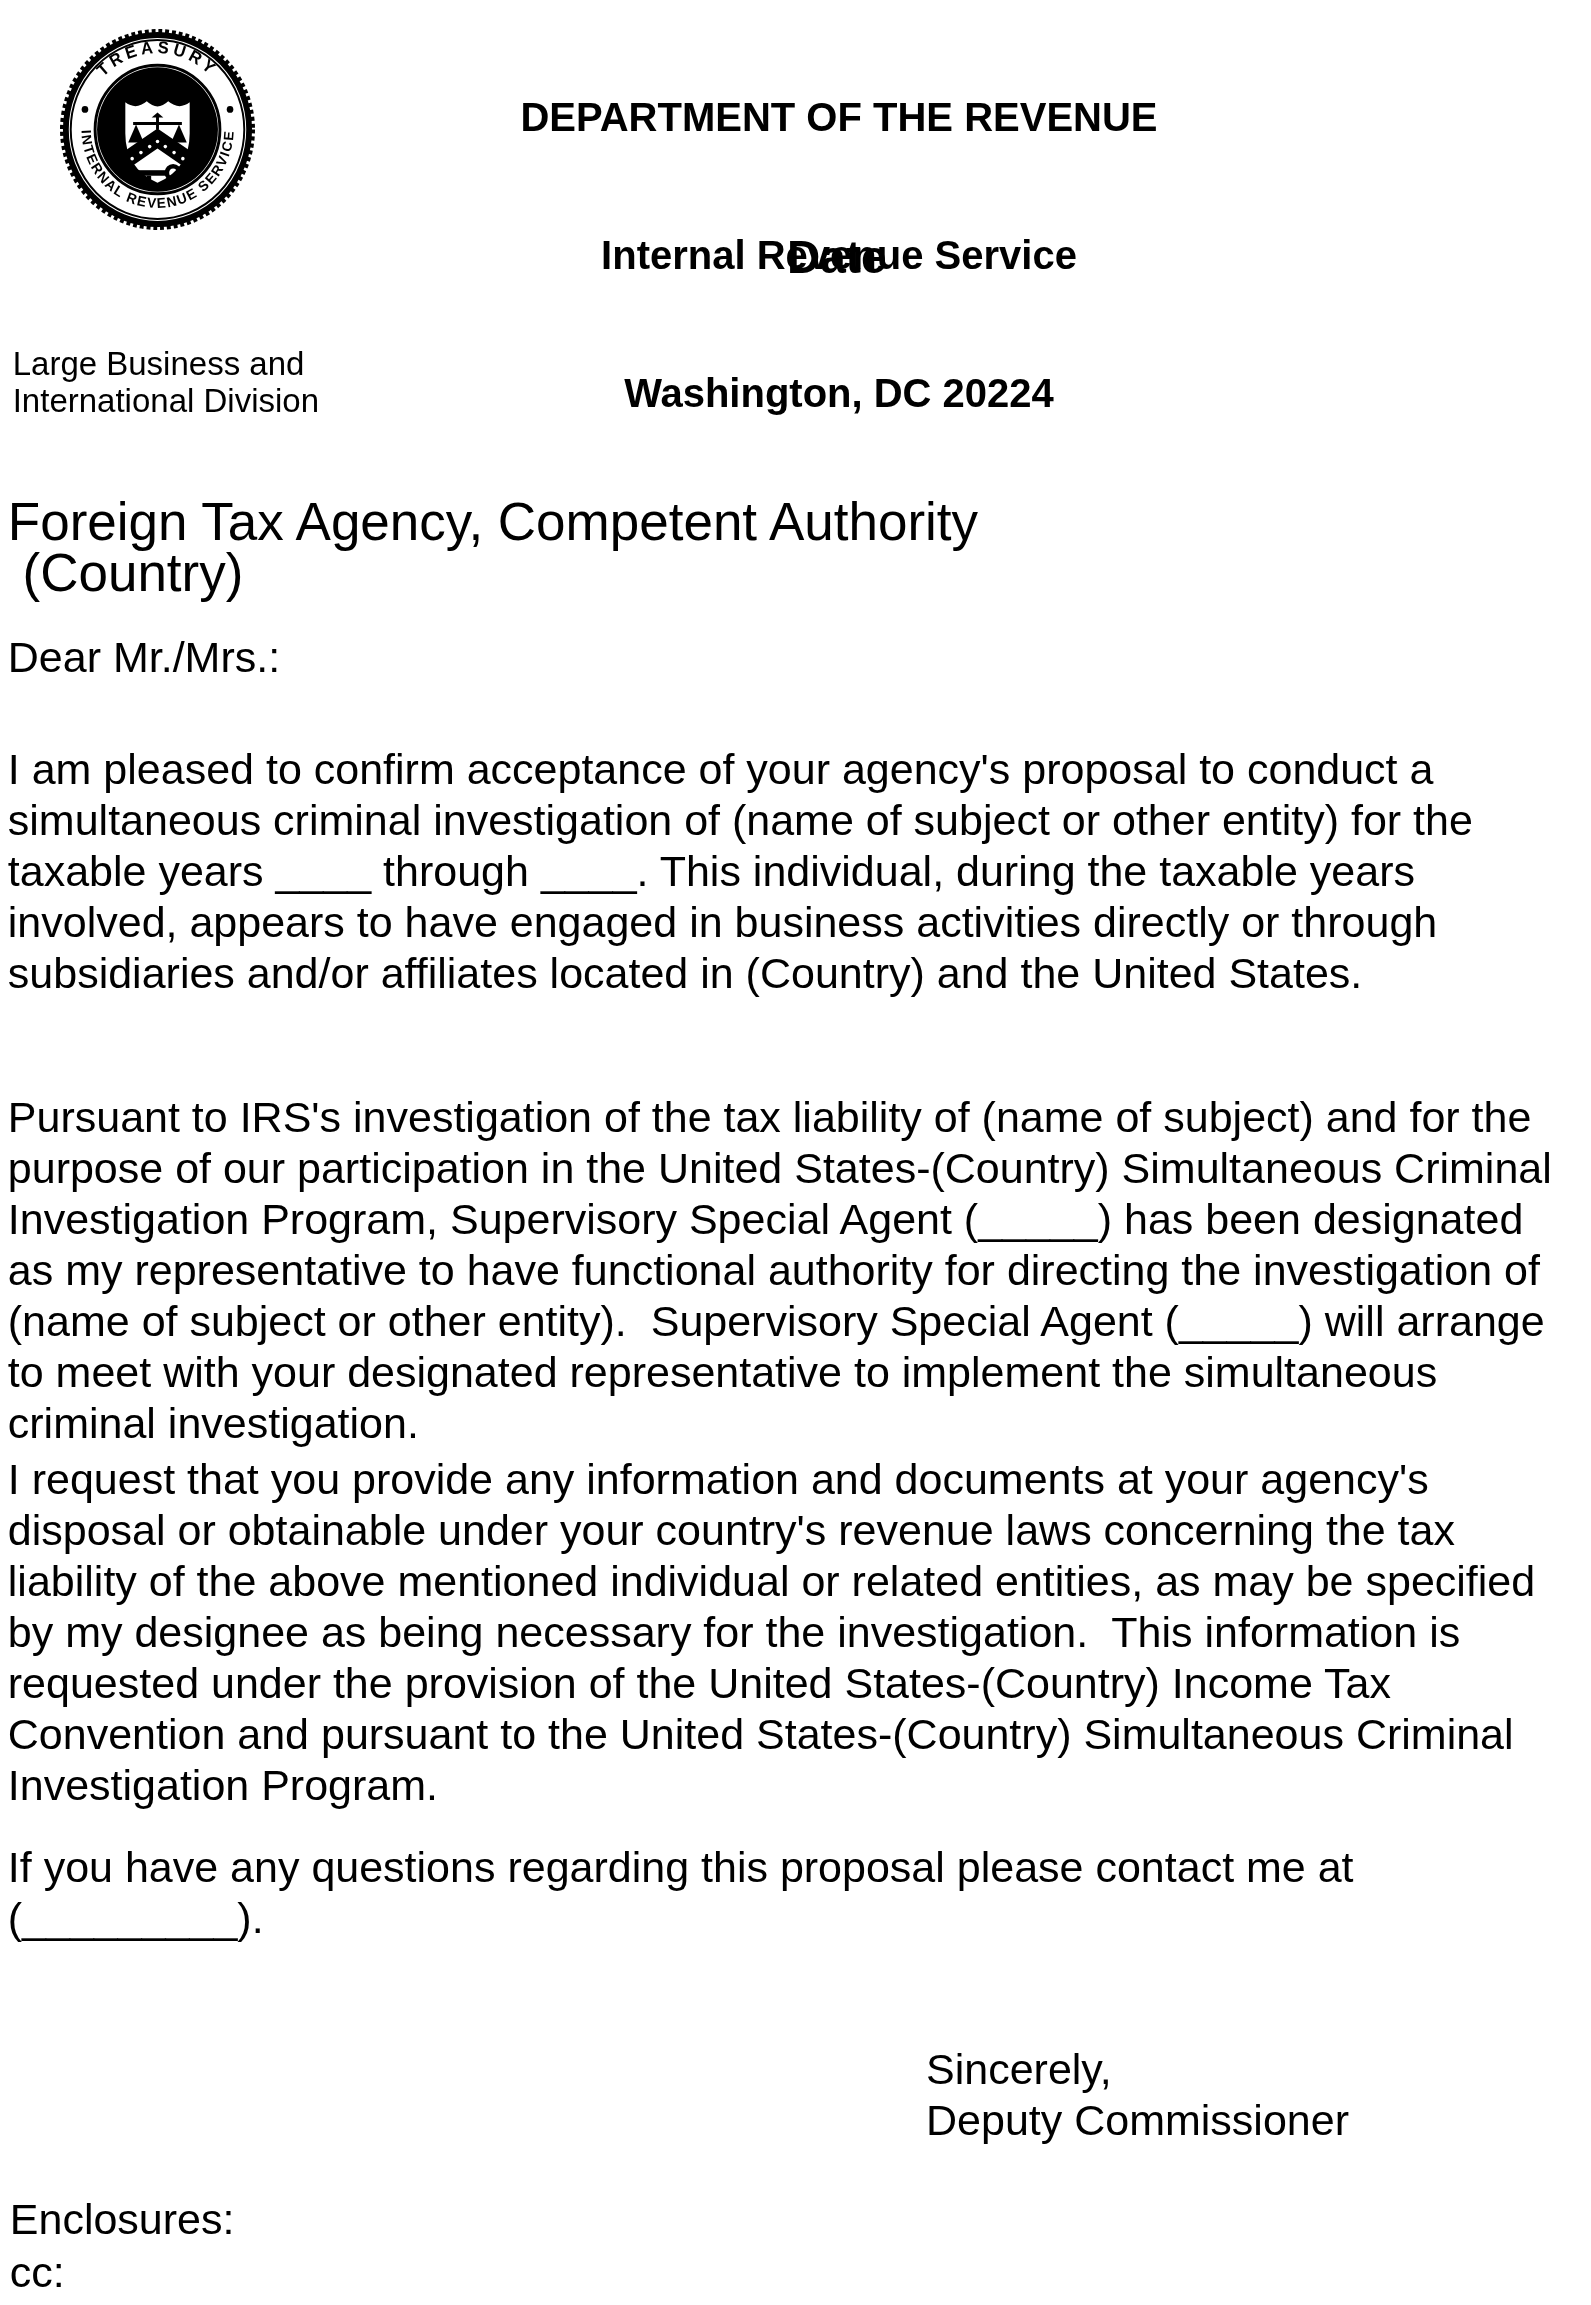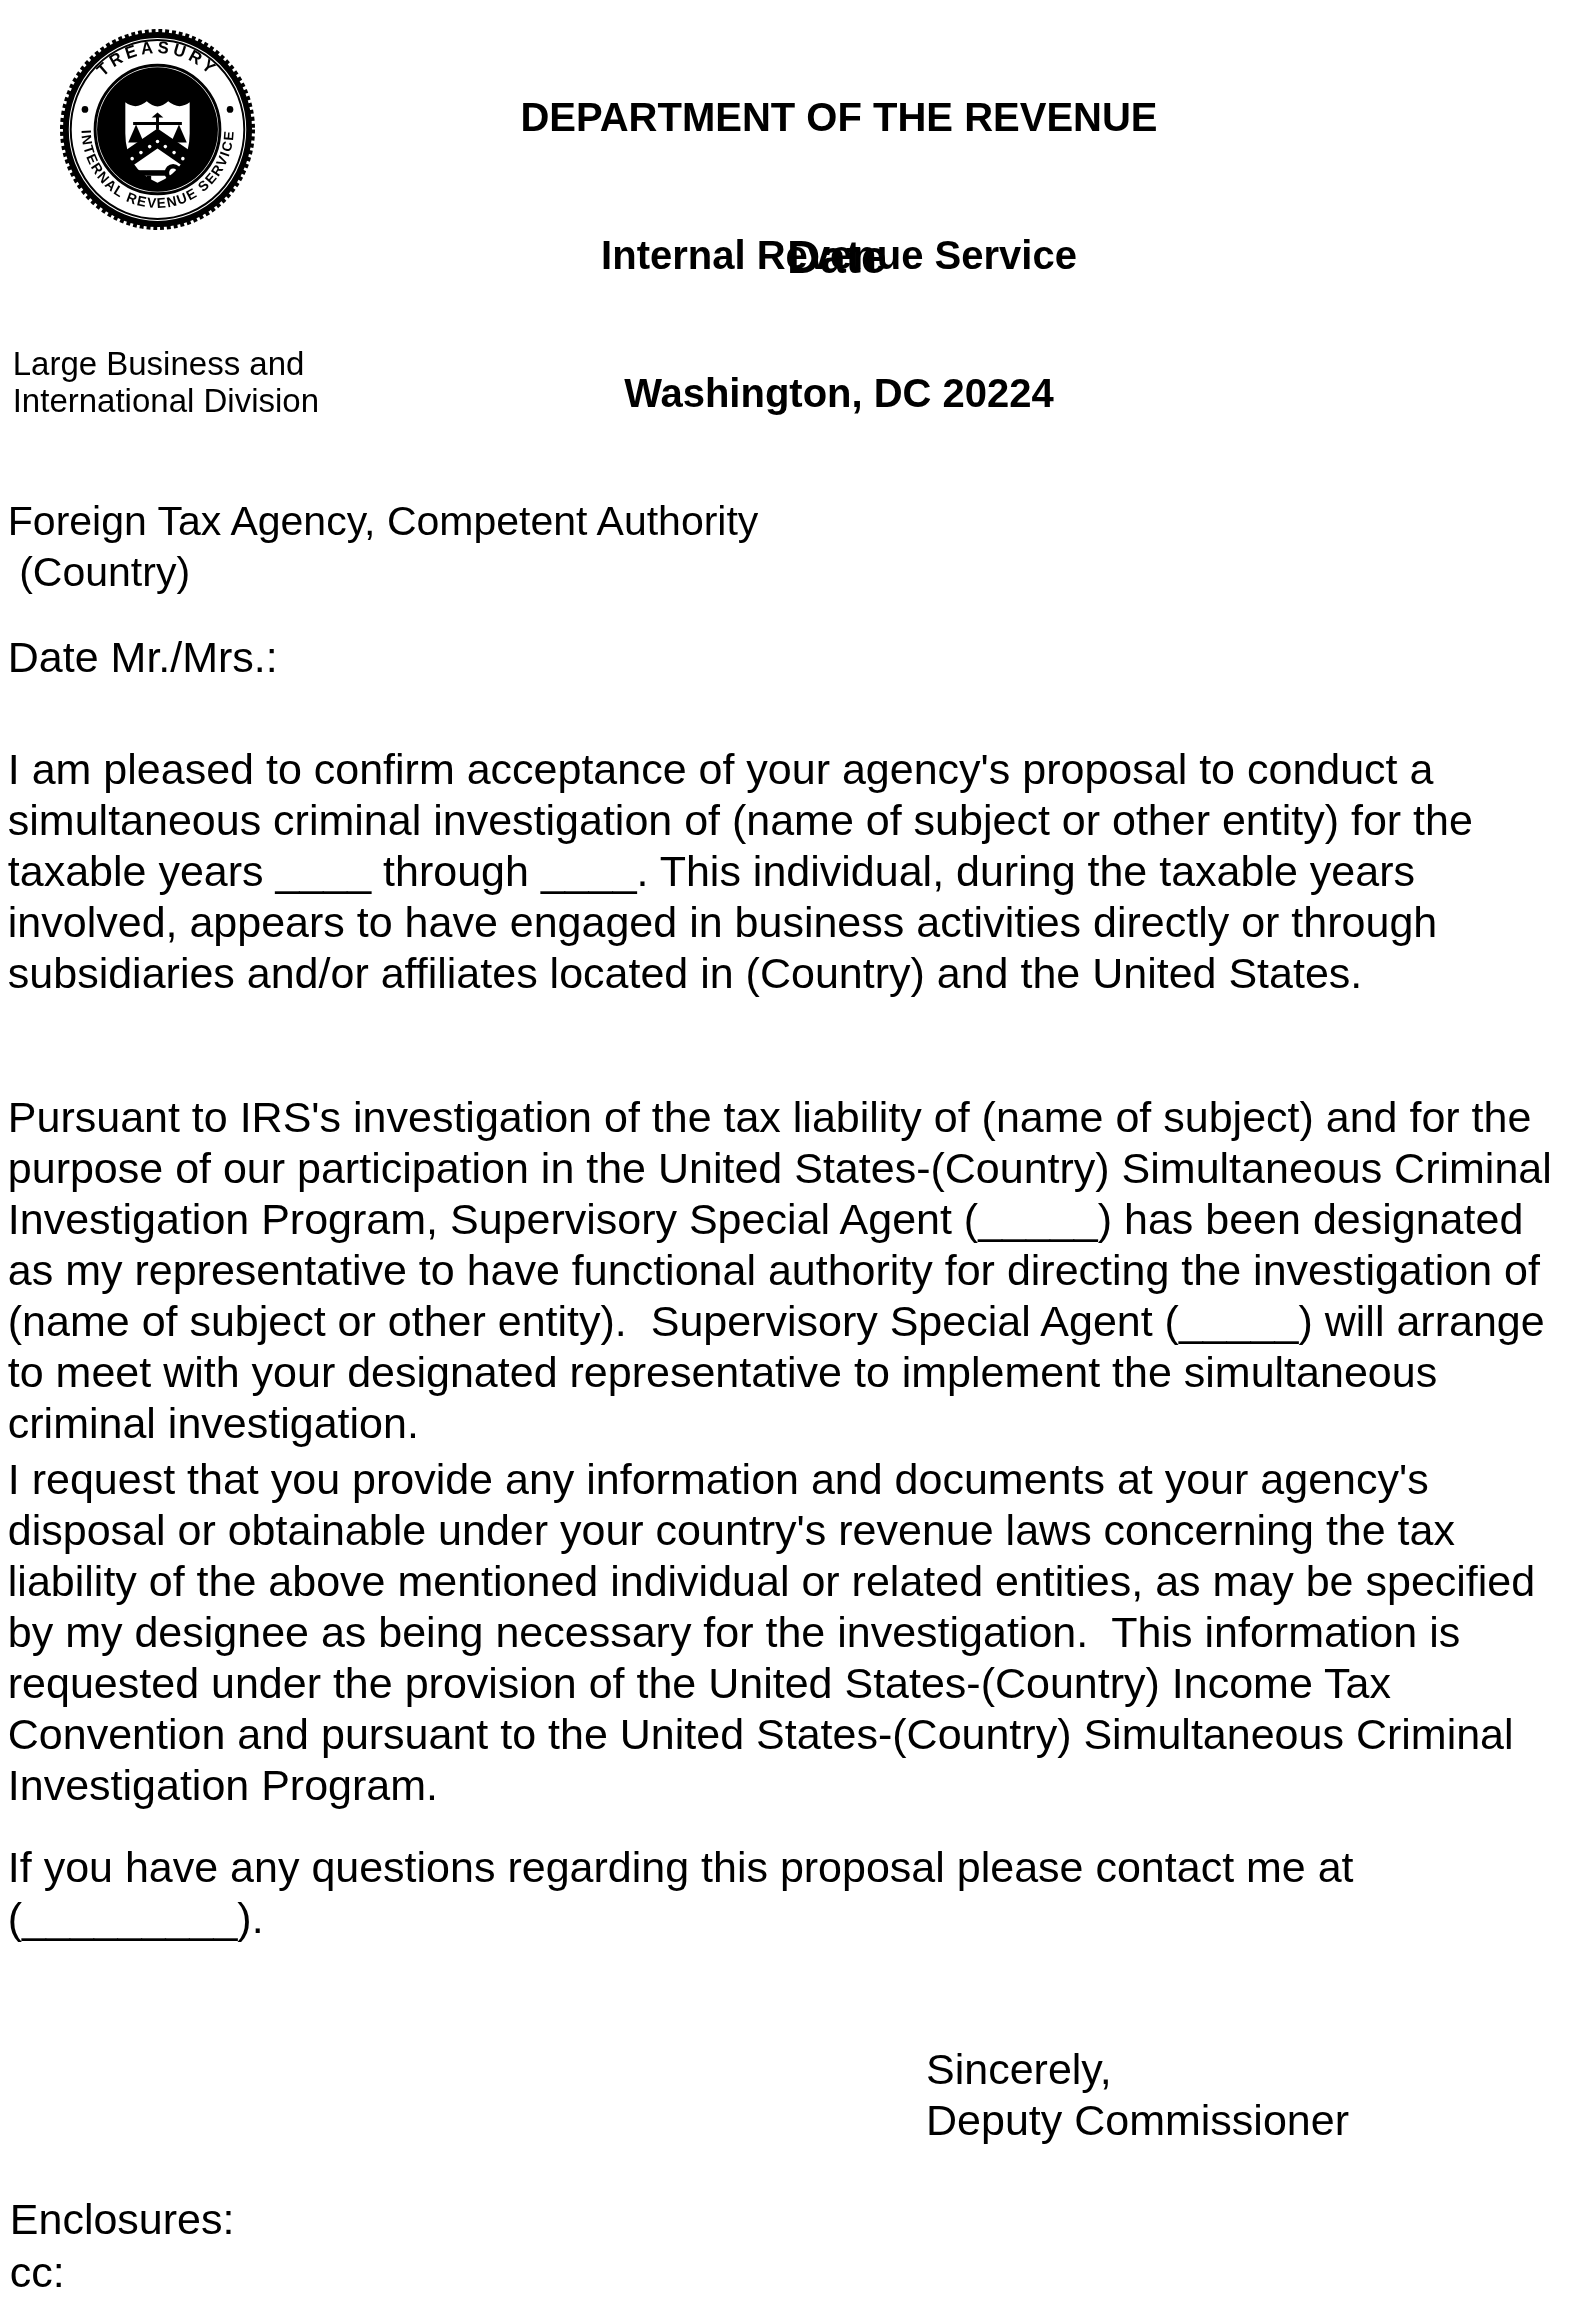--- a/index.html
+++ b/index.html
@@ -13,21 +13,21 @@
   }
   .abs { position:absolute; white-space:pre; }
   .header-block {
     left:86px; top:2px; width:1506px;
     text-align:center;
     font-weight:bold;
     font-size:40px; line-height:46px;
   }
   .date-label { left:787px; top:232px; font-size:46px; font-weight:bold; line-height:51px; }
   .division-block { left:12.7px; top:329px; font-size:33px; line-height:37px;margin-top:16px; }
-  .recipient-block { left:7.8px; top:496px; font-size:41px; line-height:51px; }
+  .recipient-block { left:7.8px; top:496px; font-size:53px; line-height:51px; }
   .salutation { left:7.8px; top:632px; font-size:43px; line-height:51px; }
   .body-par { left:7.8px; font-size:43px; line-height:51px; }
   .par1 { top:744px; }
   .par2 { top:1092px; }
   .par3 { top:1454px; }
   .par4 { top:1842px; }
   .closing-block { left:926px; top:2044px; font-size:43px; line-height:51px; }
   .footer-block { left:9.8px; top:2193px; font-size:43px; line-height:53px; }
   .seal-wrap { position:absolute; left:60px; top:29px; width:195px; height:201px; }
   .seal-wrap svg { display:block; }
@@ -101,21 +101,21 @@
   </div>
 
   <div class="abs date-label">Date</div>
 
   <div class="abs division-block">Large Business and
 International Division</div>
 
   <div class="abs recipient-block">Foreign Tax Agency, Competent Authority
  (Country)</div>
 
-  <div class="abs salutation">Date Mr./Mrs.:</div>
+  <div class="abs salutation">Dear Mr./Mrs.:</div>
 
   <div class="abs body-par par1">I am pleased to confirm acceptance of your agency's proposal to conduct a
 simultaneous criminal investigation of (name of subject or other entity) for the
 taxable years ____ through ____. This individual, during the taxable years
 involved, appears to have engaged in business activities directly or through
 subsidiaries and/or affiliates located in (Country) and the United States.</div>
   <div class="abs body-par par2">Pursuant to IRS's investigation of the tax liability of (name of subject) and for the
 purpose of our participation in the United States-(Country) Simultaneous Criminal
 Investigation Program, Supervisory Special Agent (_____) has been designated
 as my representative to have functional authority for directing the investigation of

